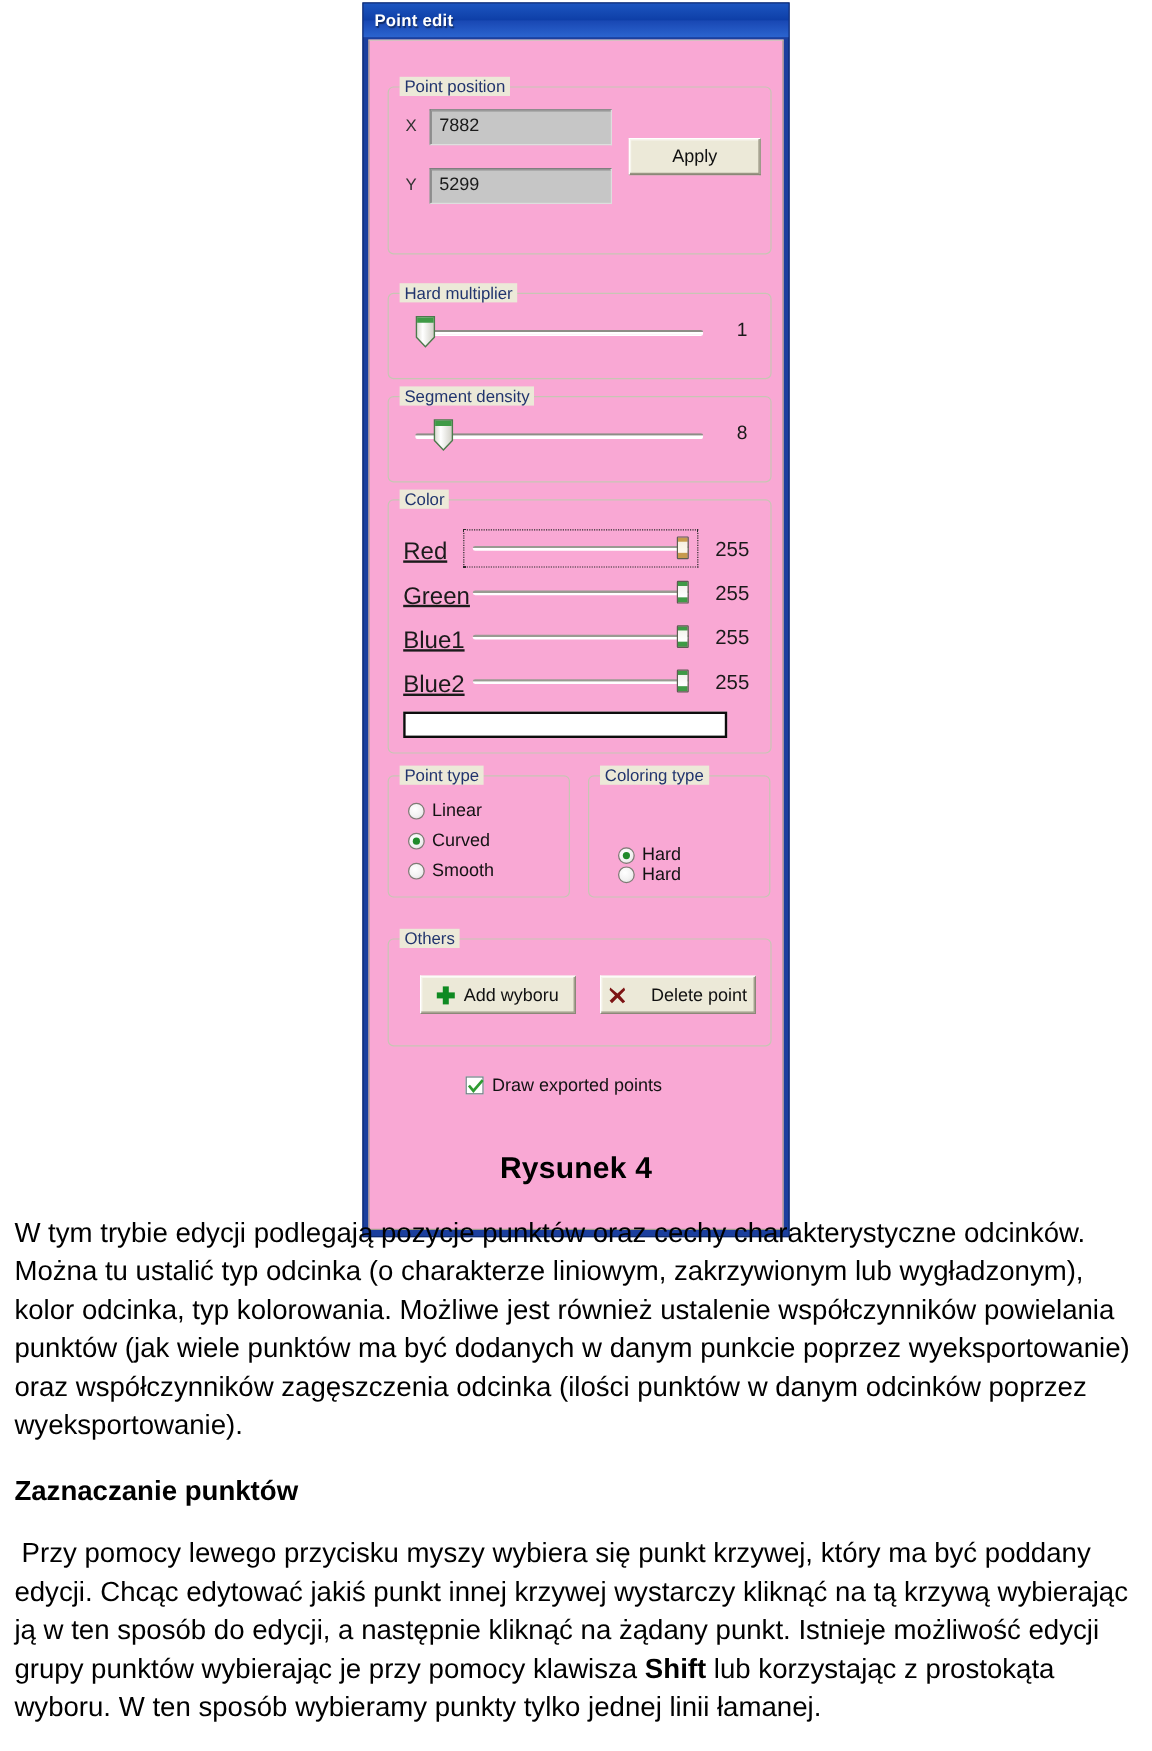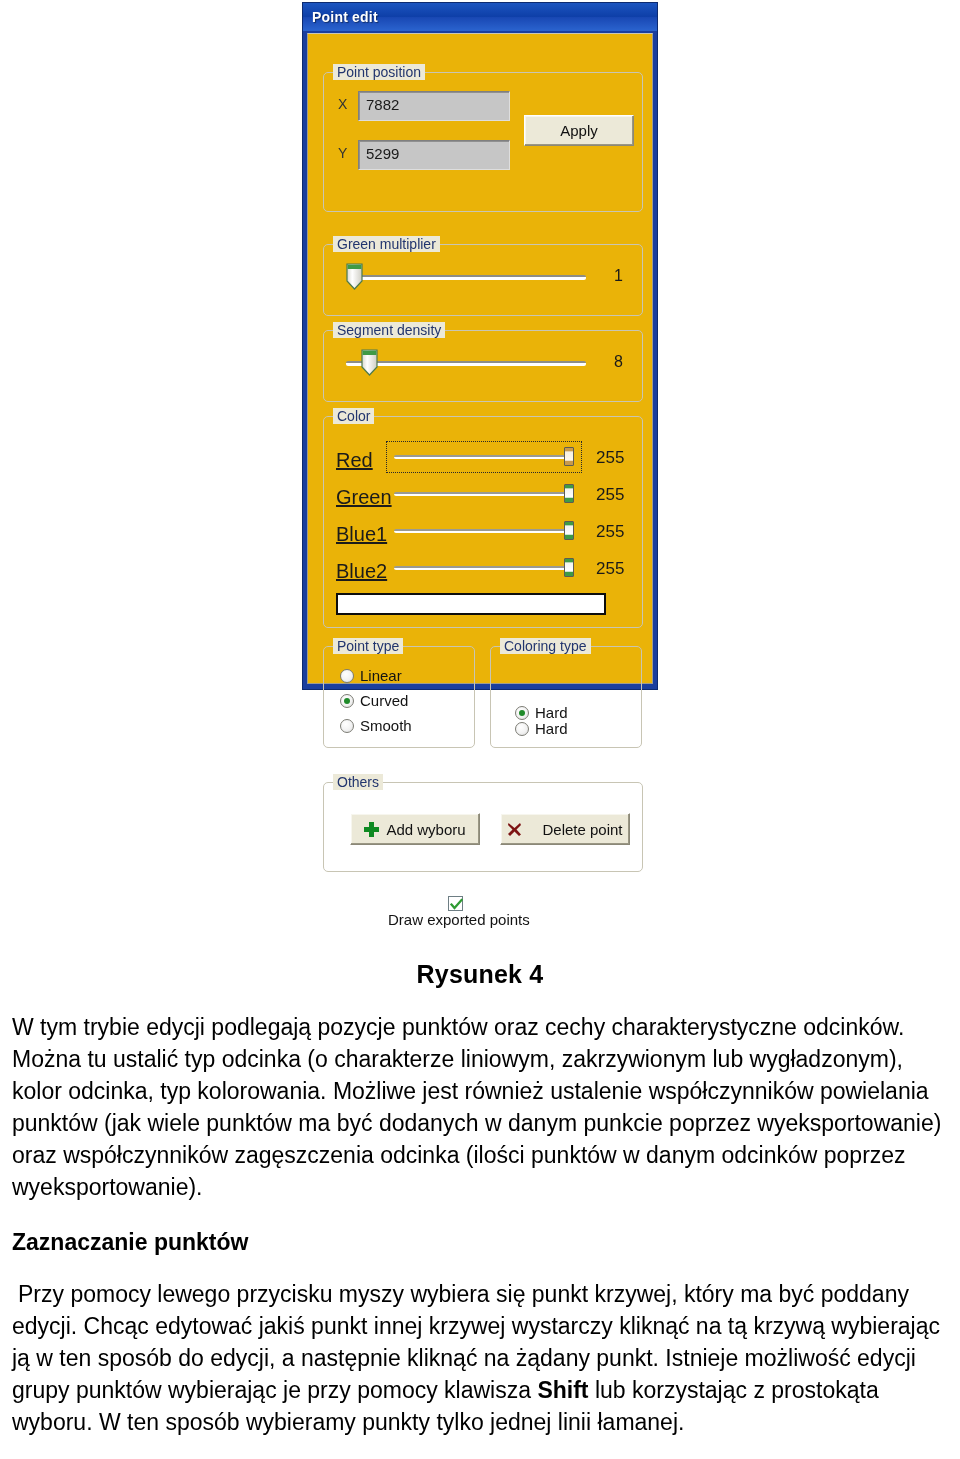--- a/index.html
+++ b/index.html
@@ -15,21 +15,21 @@
     color: #000;
     overflow: hidden;
   }
 
   
   #dialog {
     position: absolute;
     left: 302px;
     top: 2px;
     width: 356px;
-    height: 688px;
+    height: 1029px;
     background: #1b3f9e;
     border: 1px solid #0d2a70;
     box-sizing: border-box;
   }
   #titlebar {
     height: 28px;
     background: linear-gradient(to bottom,#1c55c0 0%, #0e3fa8 48%, #1948b4 52%, #2b64cf 100%);
     display: flex;
     align-items: center;
     padding-left: 9px;
@@ -41,21 +41,21 @@
     font-weight: bold;
     letter-spacing: .2px;
     text-shadow: 1px 1px 1px rgba(0,0,0,.45);
   }
   #client {
     position: absolute;
     left: 4px;
     top: 30px;
     right: 4px;
     bottom: 5px;
-    background: #eab308;
+    background: #f9a8d4;
     border: 1px solid #9f9d8e;
     border-top-color: #c9c7ba;
     box-sizing: border-box;
     padding: 4px;
   }
 
   
   .group {
     position: absolute;
     border: 1px solid #c8c5b4;
@@ -242,21 +242,20 @@
   
   #checkrow {
     position: absolute;
     left: 80px;
     top: 862px;
     display: flex;
     align-items: center;
     font-size: 15px;
     color: #131313;
     white-space: nowrap;
-    flex-direction: column;
   }
   .checkbox {
     width: 15px; height: 15px;
     background: #ffffff;
     border: 1px solid #6e7e84;
     box-sizing: border-box;
     margin-right: 7px;
     position: relative;
     flex: 0 0 auto;
   }
@@ -307,21 +306,21 @@
       <span class="axis-label" style="left:14px; top:23px;">X</span>
       <div class="textbox" style="left:34px; top:18px; width:152px; height:30px;">7882</div>
 
       <span class="axis-label" style="left:14px; top:72px;">Y</span>
       <div class="textbox" style="left:34px; top:67px; width:152px; height:30px;">5299</div>
 
       <div class="btn" style="left:200px; top:42px; width:110px; height:31px;">Apply</div>
     </div>
 
     <div class="group" id="grp-mult">
-      <span class="legend">Green multiplier</span>
+      <span class="legend">Hard multiplier</span>
 
       <div class="bigslider-track" style="left:30px; top:30px; width:232px;"></div>
       <div class="bigslider-thumb" style="left:22px; top:18px;">
         <svg width="17" height="27" viewBox="0 0 17 27">
           <defs>
             <linearGradient id="thumbBodyA" x1="0" y1="0" x2="1" y2="0">
               <stop offset="0%" stop-color="#d9d8cf"></stop>
               <stop offset="35%" stop-color="#ffffff"></stop>
               <stop offset="100%" stop-color="#cfcec5"></stop>
             </linearGradient>

